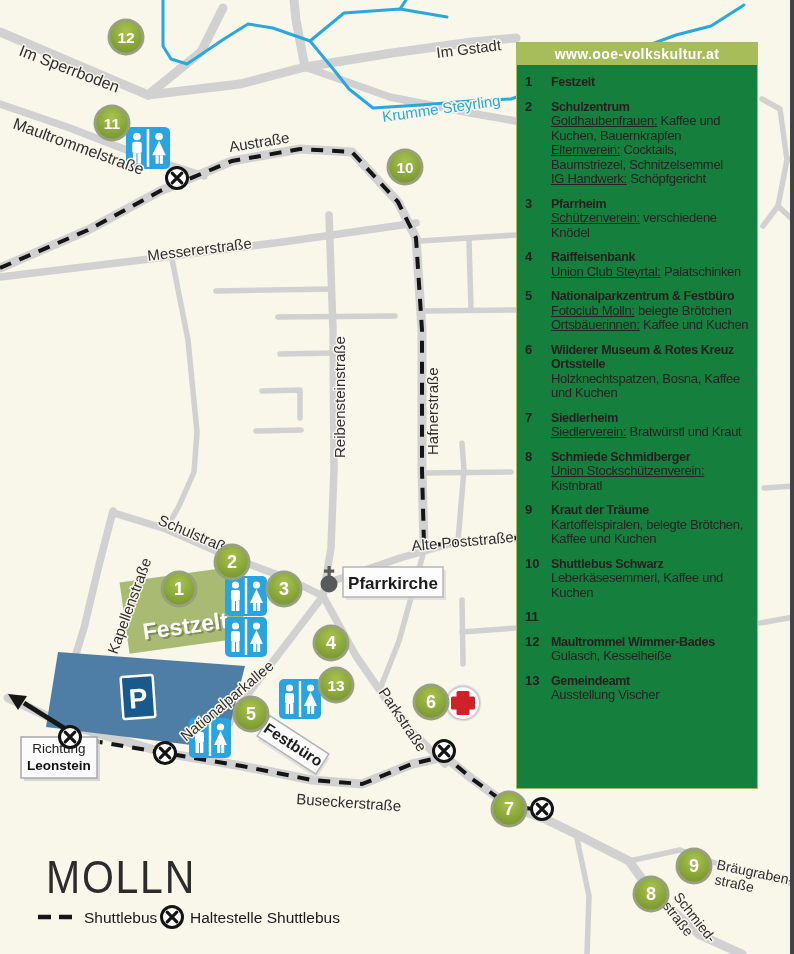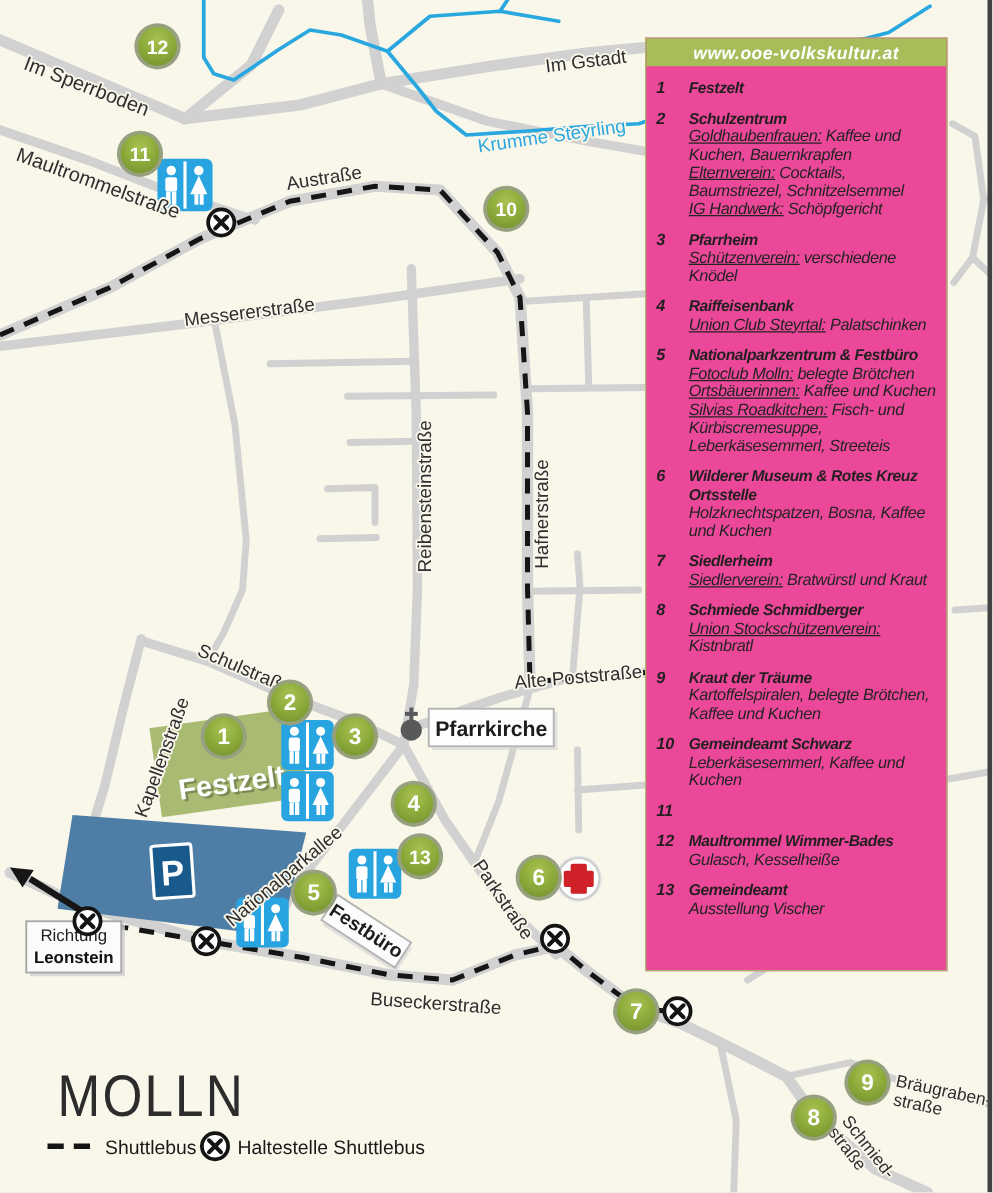--- a/index.html
+++ b/index.html
@@ -6,22 +6,22 @@
   .stage{position:relative;width:794px;height:954px;background:#f9f6ea;overflow:hidden;
          font-family:"Liberation Sans",sans-serif;}
   svg{position:absolute;left:0;top:0;font-family:"Liberation Sans",sans-serif;}
   .st{stroke:#d1d1d1;fill:none;stroke-linecap:round;stroke-linejoin:round}
   .w9{stroke-width:9}.w7{stroke-width:7.5}.w5{stroke-width:5.5}
   .rv{stroke:#29a8e0;stroke-width:3;fill:none;stroke-linecap:round;stroke-linejoin:round}
   .rt{stroke:#151515;stroke-width:4;fill:none;stroke-dasharray:12 9}
   .halo{stroke:#f9f6ea;stroke-width:3px;paint-order:stroke;stroke-linejoin:round}
 
   
-  .panel{position:absolute;left:516px;top:30px;width:242px;height:747px;background:#ec4899;
-         border:1.5px solid #a7b96a;box-sizing:border-box;color:#231f20;overflow:hidden;font-style:italic;}
+  .panel{position:absolute;left:516px;top:42px;width:242px;height:747px;background:#15803d;
+         border:1.5px solid #a7b96a;box-sizing:border-box;color:#231f20;overflow:hidden;}
   .panel-header{background:#a6bd5a;color:#fff;font-weight:bold;font-size:14px;text-align:center;
          padding:3px 0 3px 0;letter-spacing:.4px;}
   .stand-list{padding:10px 8px 0 8px;}
   .stand{display:flex;gap:6px;margin-bottom:10px;}
   .num{width:20px;flex:0 0 20px;font-weight:bold;font-size:13px;line-height:14.5px;}
   .body{flex:1;min-width:0;}
   .nm{font-weight:bold;font-size:12.5px;letter-spacing:-0.35px;line-height:14.5px;}
   .det{font-size:13px;letter-spacing:-0.3px;line-height:14.5px;color:#232323;}
   .u{text-decoration:underline;}
   .edgeband{position:absolute;right:0;top:0;width:4px;height:954px;background:#424242;}
@@ -360,21 +360,20 @@
             <div class="nm">Raiffeisenbank</div>
             <div class="det"><span class="u">Union Club Steyrtal:</span> Palatschinken</div>
           </div>
         </div>
         <div class="stand">
           <div class="num">5</div>
           <div class="body">
             <div class="nm">Nationalparkzentrum &amp; Festbüro</div>
             <div class="det"><span class="u">Fotoclub Molln:</span> belegte Brötchen</div>
             <div class="det"><span class="u">Ortsbäuerinnen:</span> Kaffee und Kuchen</div>
-            <div class="det"><span class="u">Silvias Roadkitchen:</span> Fisch- und Kürbiscremesuppe, Leberkäsesemmerl, Streeteis</div>
           </div>
         </div>
         <div class="stand">
           <div class="num">6</div>
           <div class="body">
             <div class="nm">Wilderer Museum &amp; Rotes Kreuz Ortsstelle</div>
             <div class="det">Holzknechtspatzen, Bosna, Kaffee und Kuchen</div>
           </div>
         </div>
         <div class="stand">
@@ -394,21 +393,21 @@
         <div class="stand">
           <div class="num">9</div>
           <div class="body">
             <div class="nm">Kraut der Träume</div>
             <div class="det">Kartoffelspiralen, belegte Brötchen, Kaffee und Kuchen</div>
           </div>
         </div>
         <div class="stand">
           <div class="num">10</div>
           <div class="body">
-            <div class="nm">Gemeindeamt Schwarz</div>
+            <div class="nm">Shuttlebus Schwarz</div>
             <div class="det">Leberkäsesemmerl, Kaffee und Kuchen</div>
           </div>
         </div>
         <div class="stand">
           <div class="num">11</div>
         </div>
         <div class="stand">
           <div class="num">12</div>
           <div class="body">
             <div class="nm">Maultrommel Wimmer-Bades</div>

